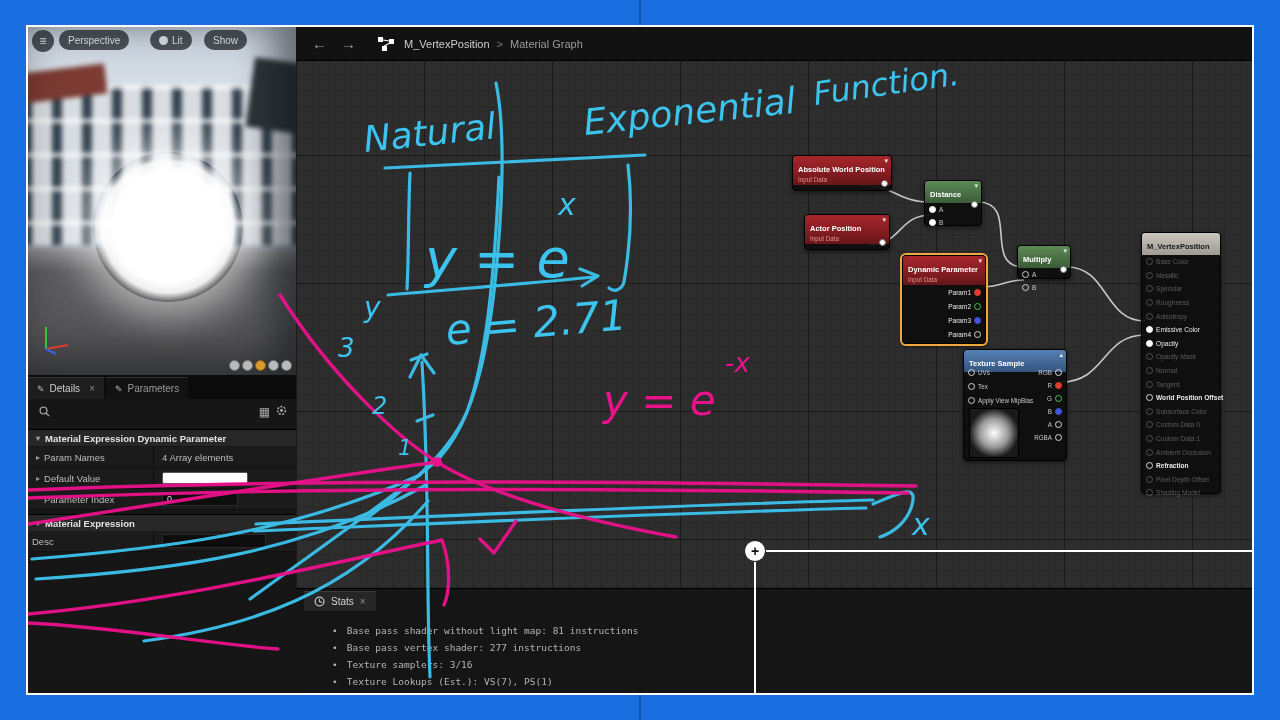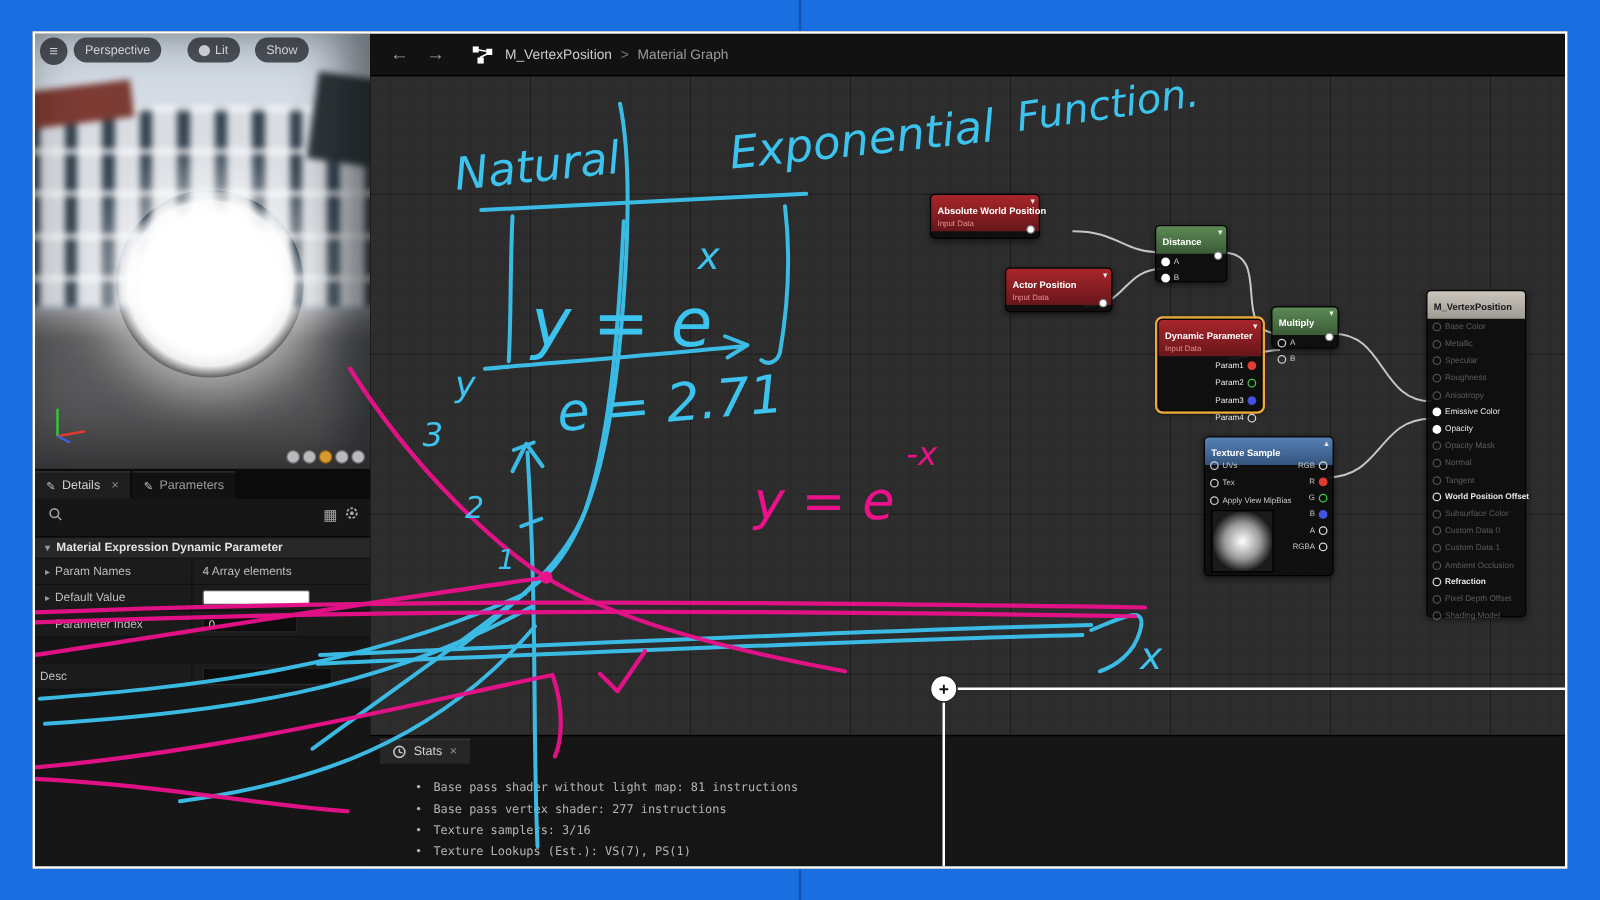--- a/index.html
+++ b/index.html
@@ -198,20 +198,24 @@
         <span class="lab">
             <span class="tri">▸</span>
             <span>Default Value</span>
           </span>
         <span class="swatch" style="margin-left:8px"></span>
       </div>
       <div class="drow" style="top:114px">
         <span class="lab" style="padding-left:16px">Parameter Index</span>
         <input class="dinput" style="width: 76px; margin-left: 8px;" value="0">
       </div>
+      <div class="sect" style="top:139px">
+        <span class="tri">▾</span>
+        <span>Material Expression</span>
+      </div>
       <div class="drow" style="top:156px">
         <span class="lab" style="padding-left:4px">Desc</span>
         <input class="dinput" style="width: 104px; margin-left: 8px;">
       </div>
     </div>
 
     <div class="graph">
       <div class="gtb">
         <span class="navarr">←</span>
         <span class="navarr" style="margin-left:14px">→</span>
@@ -232,21 +236,21 @@
         <g stroke="#cfcfcf" stroke-width="1.6" fill="none" opacity="0.95">
           <path d="M562,158 C600,158 600,175 635,175"></path>
           <path d="M572,218 C606,218 602,188 635,188"></path>
           <path d="M682,175 C724,175 686,240 728,240"></path>
           <path d="M685,260 C706,260 708,253 728,253"></path>
           <path d="M771,240 C812,240 808,294 849,294"></path>
           <path d="M765,355 C810,355 806,308 849,308"></path>
         </g>
       </svg>
 
-      <div class="node red" style="left:448px;top:128px;width:88px;height:36px">
+      <div class="node red" style="left:496px;top:128px;width:100px;height:36px">
         <div class="nhead"><span class="t">Absolute World Position</span><span class="chev">▾</span><div class="sub">Input Data</div></div>
         <span class="outpin" style="right:3px;bottom:3px"></span>
       </div>
 
       <div class="node red" style="left:508px;top:187px;width:86px;height:36px">
         <div class="nhead"><span class="t">Actor Position</span><span class="chev">▾</span><div class="sub">Input Data</div></div>
         <span class="outpin" style="right:3px;bottom:3px"></span>
       </div>
 
       <div class="node green" style="left:628px;top:153px;width:58px;height:46px">
@@ -268,21 +272,21 @@
             <span class="dot"></span>
             <span>A</span>
           </div>
         <div class="ab">
             <span class="dot"></span>
             <span>B</span>
           </div>
         <span class="outpin" style="right:3px;top:20px"></span>
       </div>
 
-      <div class="node red sel" style="left:630px;top:228px;width:84px;height:74px">
+      <div class="node red sel" style="left:606px;top:228px;width:84px;height:89px">
         <div class="nhead"><span class="t">Dynamic Parameter</span><span class="chev">▾</span><div class="sub">Input Data</div></div>
         <div class="dprow">
             <span>Param1</span>
             <span class="dot" data-filled="true" style="--c: #e23c32;"></span>
           </div>
         <div class="dprow">
             <span>Param2</span>
             <span class="dot" data-filled="false" style="--c: #47c94a;"></span>
           </div>
         <div class="dprow">

